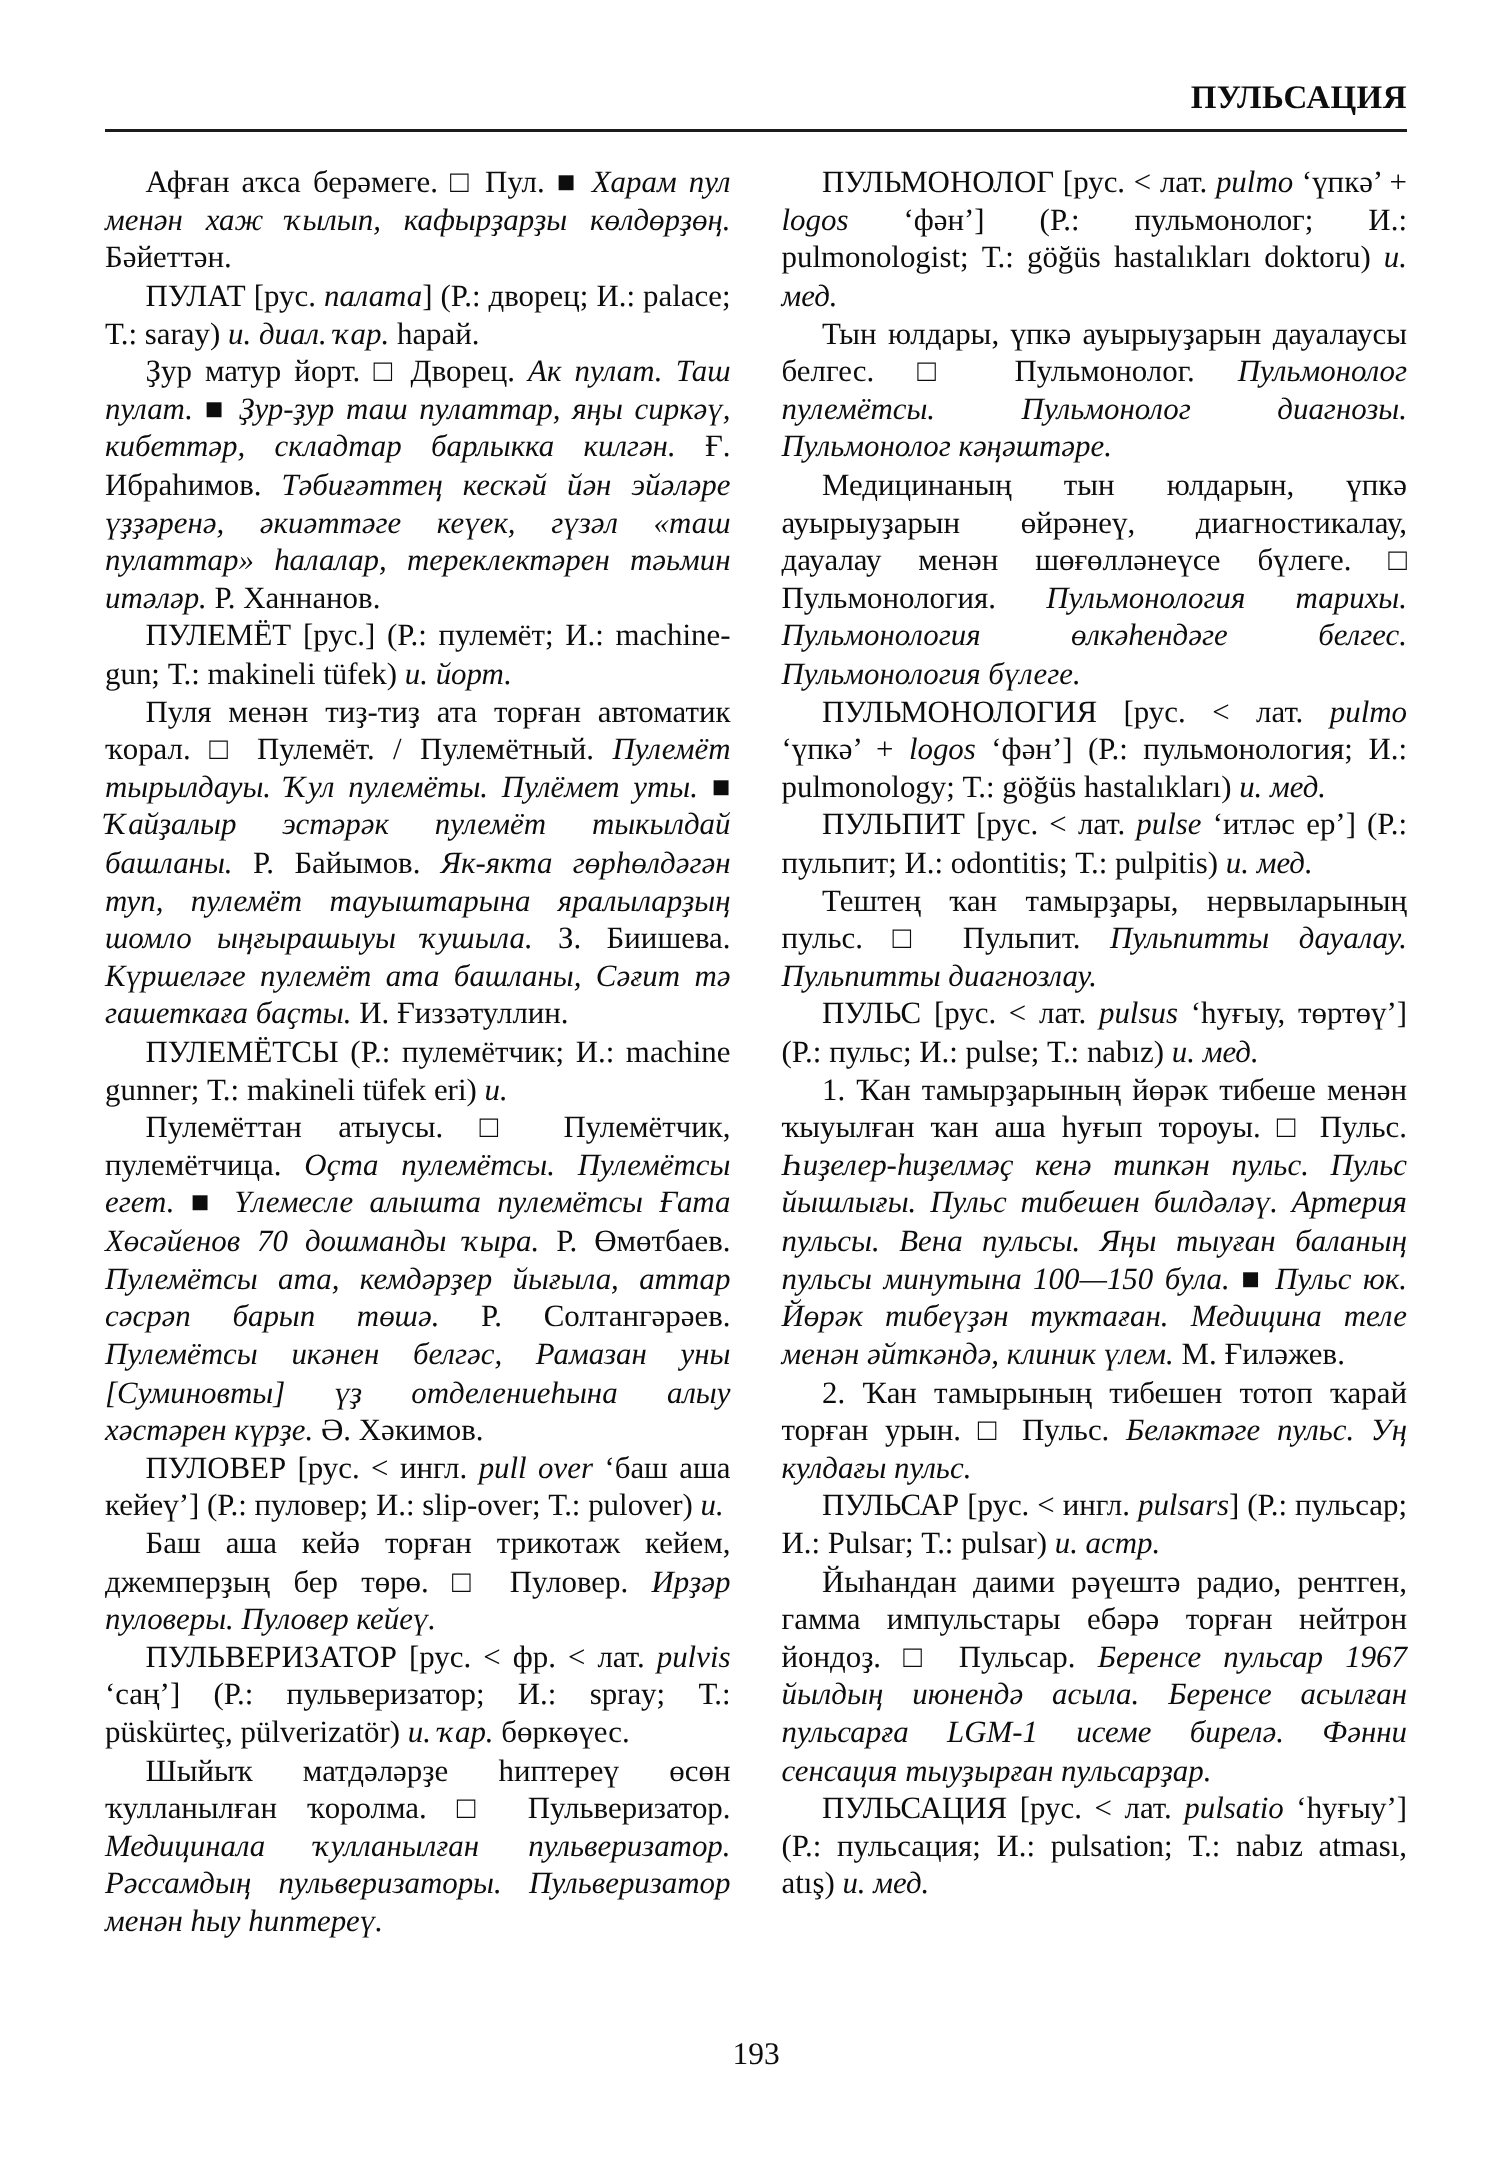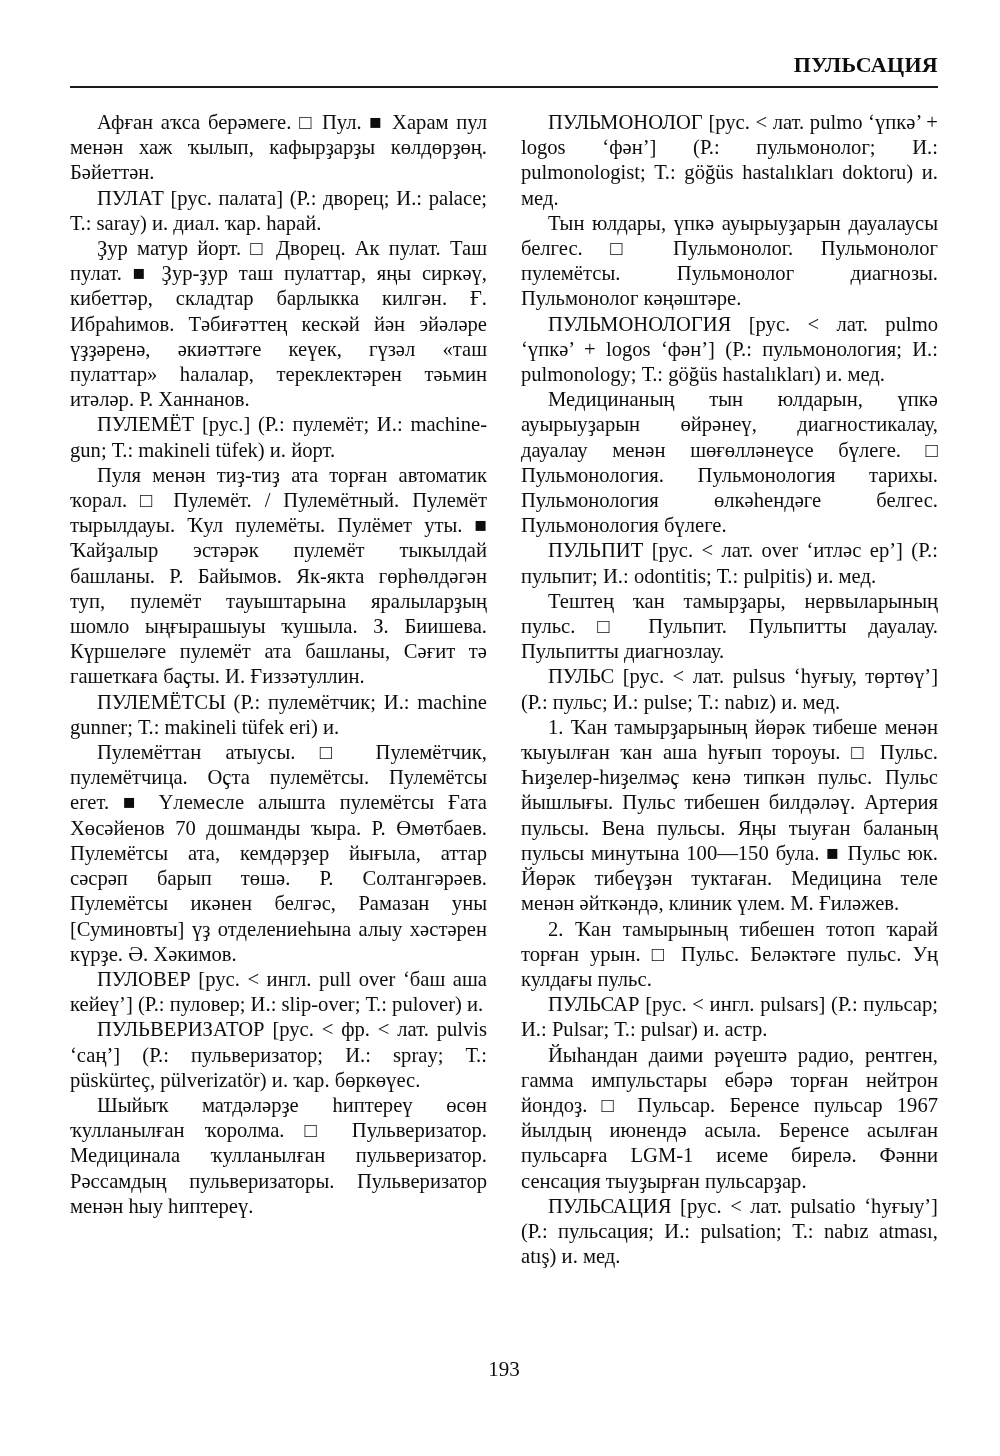--- a/index.html
+++ b/index.html
@@ -39,21 +39,21 @@
     width: 417px;
     font-size: 20.6px;
     line-height: 25.2px;
     text-align: justify;
   }
   .para {
     margin: 0;
     text-indent: 27px;
   }
   .s-b { font-weight: normal; }
-  .s-i { }
+  .s-i { font-style: italic; }
   .s-r { }
   .footer {
     position: absolute;
     left: 70px;
     top: 1357px;
     width: 868px;
     text-align: center;
     font-size: 21px;
   }
 </style>
@@ -66,29 +66,30 @@
   <div class="cols">
     <div class="col" id="col-left">
         <p class="para"><span class="s-r">Афған аҡса берәмеге. □ Пул. ■ </span><span class="s-i">Харам пул менән хаж ҡылып, кафырҙарҙы көлдөрҙөң.</span><span class="s-r"> Бәйеттән.</span></p>
         <p class="para"><span class="s-b">ПУЛАТ</span><span class="s-r"> [рус. </span><span class="s-i">палата</span><span class="s-r">] (Р.: дворец; И.: palace; Т.: saray) </span><span class="s-i">и. диал. ҡар.</span><span class="s-r"> </span><span class="s-b">һарай.</span></p>
         <p class="para"><span class="s-r">Ҙур матур йорт. □ Дворец. </span><span class="s-i">Ак пулат. Таш пулат.</span><span class="s-r"> ■ </span><span class="s-i">Ҙур-ҙур таш пулаттар, яңы сиркәү, кибеттәр, складтар барлыкка килгән.</span><span class="s-r"> Ғ. Ибраһимов. </span><span class="s-i">Тәбиғәттең кескәй йән эйәләре үҙҙәренә, әкиәттәге кеүек, гүзәл «таш пулаттар» һалалар, тереклектәрен тәьмин итәләр.</span><span class="s-r"> Р. Ханнанов.</span></p>
         <p class="para"><span class="s-b">ПУЛЕМЁТ</span><span class="s-r"> [рус.] (Р.: пулемёт; И.: machine-gun; Т.: makineli tüfek) </span><span class="s-i">и. йорт.</span></p>
         <p class="para"><span class="s-r">Пуля менән тиҙ-тиҙ ата торған автоматик ҡорал. □ Пулемёт. / Пулемётный. </span><span class="s-i">Пулемёт тырылдауы. Ҡул пулемёты. Пулёмет уты.</span><span class="s-r"> ■ </span><span class="s-i">Ҡайҙалыр эстәрәк пулемёт тыкылдай башланы.</span><span class="s-r"> Р. Байымов. </span><span class="s-i">Як-якта гөрһөлдәгән туп, пулемёт тауыштарына яралыларҙың шомло ыңғырашыуы ҡушыла.</span><span class="s-r"> З. Биишева. </span><span class="s-i">Күршеләге пулемёт ата башланы, Сәғит тә гашеткаға баҫты.</span><span class="s-r"> И. Ғиззәтуллин.</span></p>
         <p class="para"><span class="s-b">ПУЛЕМЁТСЫ</span><span class="s-r"> (Р.: пулемётчик; И.: machine gunner; Т.: makineli tüfek eri) </span><span class="s-i">и.</span></p>
         <p class="para"><span class="s-r">Пулемёттан атыусы. □ Пулемётчик, пулемётчица. </span><span class="s-i">Оҫта пулемётсы. Пулемётсы егет.</span><span class="s-r"> ■ </span><span class="s-i">Үлемесле алышта пулемётсы Ғата Хөсәйенов 70 дошманды ҡыра.</span><span class="s-r"> Р. Өмөтбаев. </span><span class="s-i">Пулемётсы ата, кемдәрҙер йығыла, аттар сәсрәп барып төшә.</span><span class="s-r"> Р. Солтангәрәев. </span><span class="s-i">Пулемётсы икәнен белгәс, Рамазан уны [Суминовты] үҙ отделениеһына алыу хәстәрен күрҙе.</span><span class="s-r"> Ә. Хәкимов.</span></p>
         <p class="para"><span class="s-b">ПУЛОВЕР</span><span class="s-r"> [рус. &lt; ингл. </span><span class="s-i">pull over</span><span class="s-r"> ‘баш аша кейеү’] (Р.: пуловер; И.: slip-over; Т.: pulover) </span><span class="s-i">и.</span></p>
+        <p class="para"><span class="s-r">Баш аша кейә торған трикотаж кейем, джемперҙың бер төрө. □ Пуловер. </span><span class="s-i">Ирҙәр пуловеры. Пуловер кейеү.</span></p>
         <p class="para"><span class="s-b">ПУЛЬВЕРИЗАТОР</span><span class="s-r"> [рус. &lt; фр. &lt; лат. </span><span class="s-i">pulvis</span><span class="s-r"> ‘саң’] (Р.: пульверизатор; И.: spray; Т.: püskürteç, pülverizatör) </span><span class="s-i">и. ҡар.</span><span class="s-r"> </span><span class="s-b">бөркөүес.</span></p>
         <p class="para"><span class="s-r">Шыйыҡ матдәләрҙе һиптереү өсөн ҡулланылған ҡоролма. □ Пульверизатор. </span><span class="s-i">Медицинала ҡулланылған пульверизатор. Рәссамдың пульверизаторы. Пульверизатор менән һыу һиптереү.</span></p>
       </div>
     <div class="col" id="col-right">
         <p class="para"><span class="s-b">ПУЛЬМОНОЛОГ</span><span class="s-r"> [рус. &lt; лат. </span><span class="s-i">pulmo</span><span class="s-r"> ‘үпкә’ + </span><span class="s-i">logos</span><span class="s-r"> ‘фән’] (Р.: пульмонолог; И.: pulmonologist; Т.: göğüs hastalıkları doktoru) </span><span class="s-i">и. мед.</span></p>
         <p class="para"><span class="s-r">Тын юлдары, үпкә ауырыуҙарын дауалаусы белгес. □ Пульмонолог. </span><span class="s-i">Пульмонолог пулемётсы. Пульмонолог диагнозы. Пульмонолог кәңәштәре.</span></p>
+        <p class="para"><span class="s-r">Медицинаның тын юлдарын, үпкә ауырыуҙарын өйрәнеү, диагностикалау, дауалау менән шөғөлләнеүсе бүлеге. □ Пульмонология. </span><span class="s-i">Пульмонология тарихы. Пульмонология өлкәһендәге белгес. Пульмонология бүлеге.</span></p>
         <p class="para"><span class="s-b">ПУЛЬМОНОЛОГИЯ</span><span class="s-r"> [рус. &lt; лат. </span><span class="s-i">pulmo</span><span class="s-r"> ‘үпкә’ + </span><span class="s-i">logos</span><span class="s-r"> ‘фән’] (Р.: пульмонология; И.: pulmonology; Т.: göğüs hastalıkları) </span><span class="s-i">и. мед.</span></p>
-        <p class="para"><span class="s-r">Медицинаның тын юлдарын, үпкә ауырыуҙарын өйрәнеү, диагностикалау, дауалау менән шөғөлләнеүсе бүлеге. □ Пульмонология. </span><span class="s-i">Пульмонология тарихы. Пульмонология өлкәһендәге белгес. Пульмонология бүлеге.</span></p>
-        <p class="para"><span class="s-b">ПУЛЬПИТ</span><span class="s-r"> [рус. &lt; лат. </span><span class="s-i">over</span><span class="s-r"> ‘итләс ер’] (Р.: пульпит; И.: odontitis; Т.: pulpitis) </span><span class="s-i">и. мед.</span></p>
+        <p class="para"><span class="s-b">ПУЛЬПИТ</span><span class="s-r"> [рус. &lt; лат. </span><span class="s-i">pulse</span><span class="s-r"> ‘итләс ер’] (Р.: пульпит; И.: odontitis; Т.: pulpitis) </span><span class="s-i">и. мед.</span></p>
         <p class="para"><span class="s-r">Тештең ҡан тамырҙары, нервыларының пульс. □ Пульпит. </span><span class="s-i">Пульпитты дауалау. Пульпитты диагнозлау.</span></p>
         <p class="para"><span class="s-b">ПУЛЬС</span><span class="s-r"> [рус. &lt; лат. </span><span class="s-i">pulsus</span><span class="s-r"> ‘һуғыу, төртөү’] (Р.: пульс; И.: pulse; Т.: nabız) </span><span class="s-i">и. мед.</span></p>
         <p class="para"><span class="s-b">1.</span><span class="s-r"> Ҡан тамырҙарының йөрәк тибеше менән ҡыуылған ҡан аша һуғып тороуы. □ Пульс. </span><span class="s-i">Һиҙелер-һиҙелмәҫ кенә типкән пульс. Пульс йышлығы. Пульс тибешен билдәләү. Артерия пульсы. Вена пульсы. Яңы тыуған баланың пульсы минутына 100—150 була.</span><span class="s-r"> ■ </span><span class="s-i">Пульс юк. Йөрәк тибеүҙән туктаған. Медицина теле менән әйткәндә, клиник үлем.</span><span class="s-r"> М. Ғиләжев.</span></p>
         <p class="para"><span class="s-b">2.</span><span class="s-r"> Ҡан тамырының тибешен тотоп ҡарай торған урын. □ Пульс. </span><span class="s-i">Беләктәге пульс. Уң кулдағы пульс.</span></p>
         <p class="para"><span class="s-b">ПУЛЬСАР</span><span class="s-r"> [рус. &lt; ингл. </span><span class="s-i">pulsars</span><span class="s-r">] (Р.: пульсар; И.: Pulsar; Т.: pulsar) </span><span class="s-i">и. астр.</span></p>
         <p class="para"><span class="s-r">Йыһандан даими рәүештә радио, рентген, гамма импульстары ебәрә торған нейтрон йондоҙ. □ Пульсар. </span><span class="s-i">Беренсе пульсар 1967 йылдың июнендә асыла. Беренсе асылған пульсарға LGM-1 исеме бирелә. Фәнни сенсация тыуҙырған пульсарҙар.</span></p>
         <p class="para"><span class="s-b">ПУЛЬСАЦИЯ</span><span class="s-r"> [рус. &lt; лат. </span><span class="s-i">pulsatio</span><span class="s-r"> ‘һуғыу’] (Р.: пульсация; И.: pulsation; Т.: nabız atması, atış) </span><span class="s-i">и. мед.</span></p>
       </div>
   </div>
 </div>

